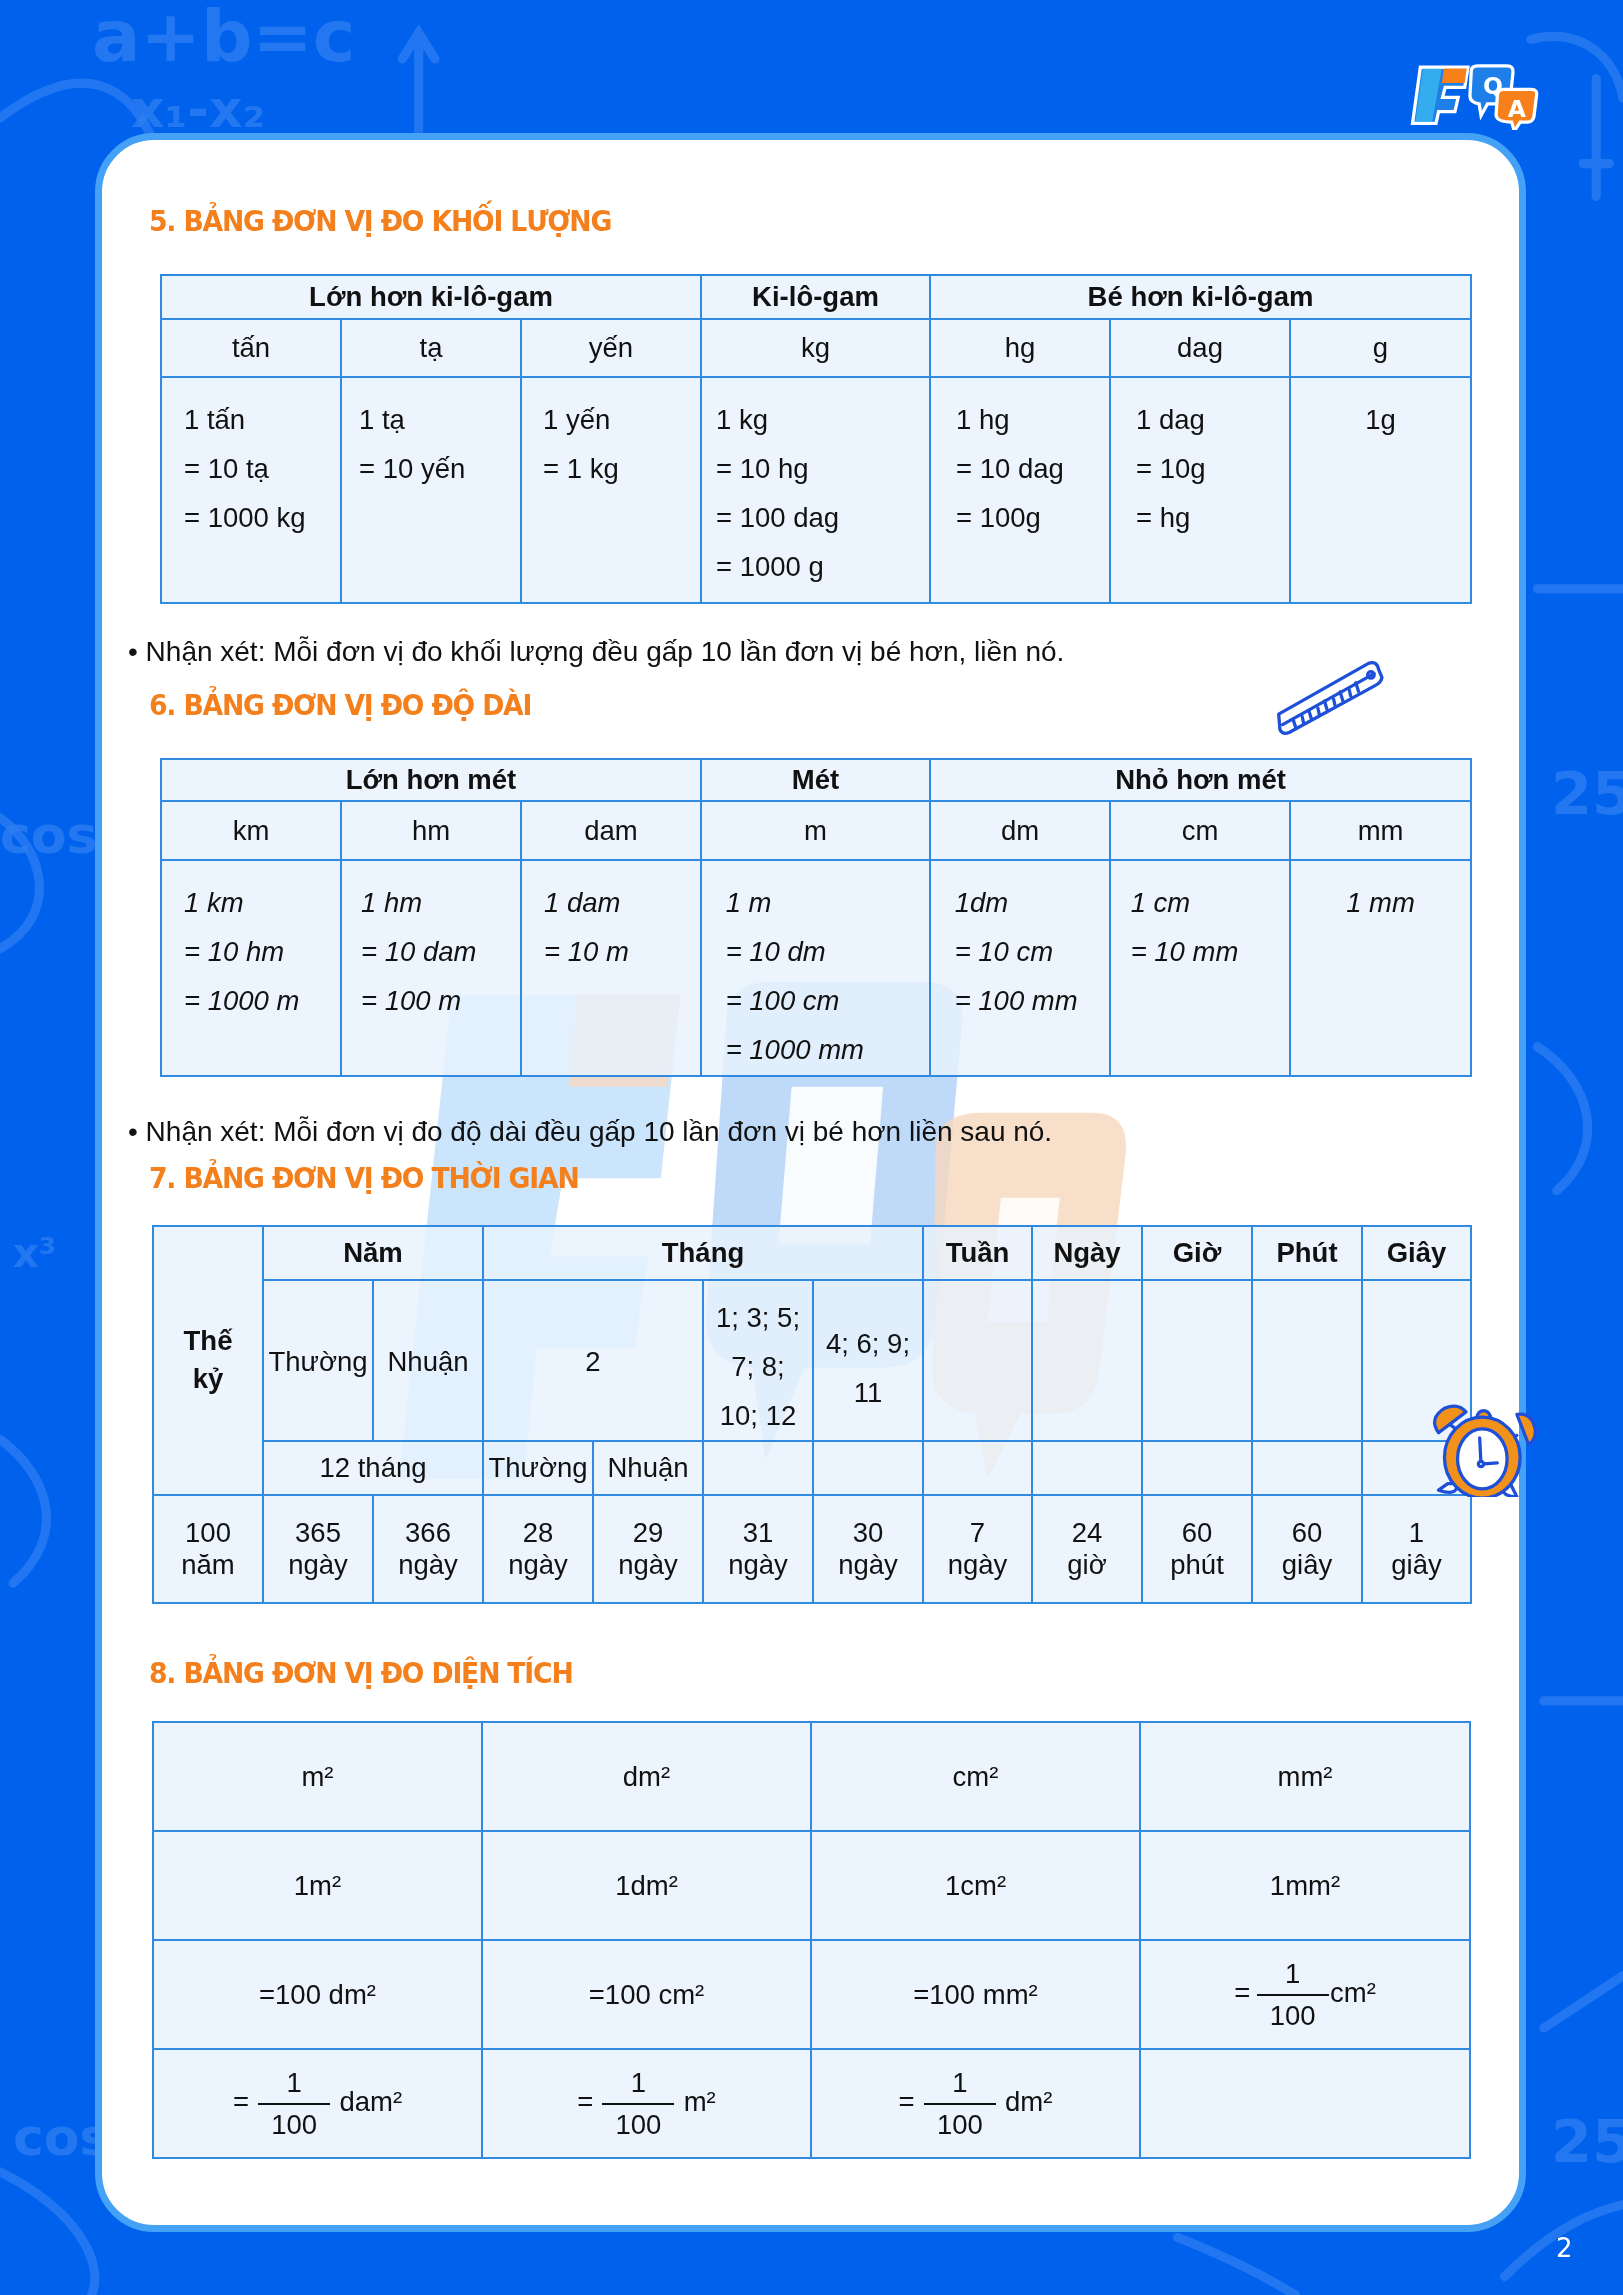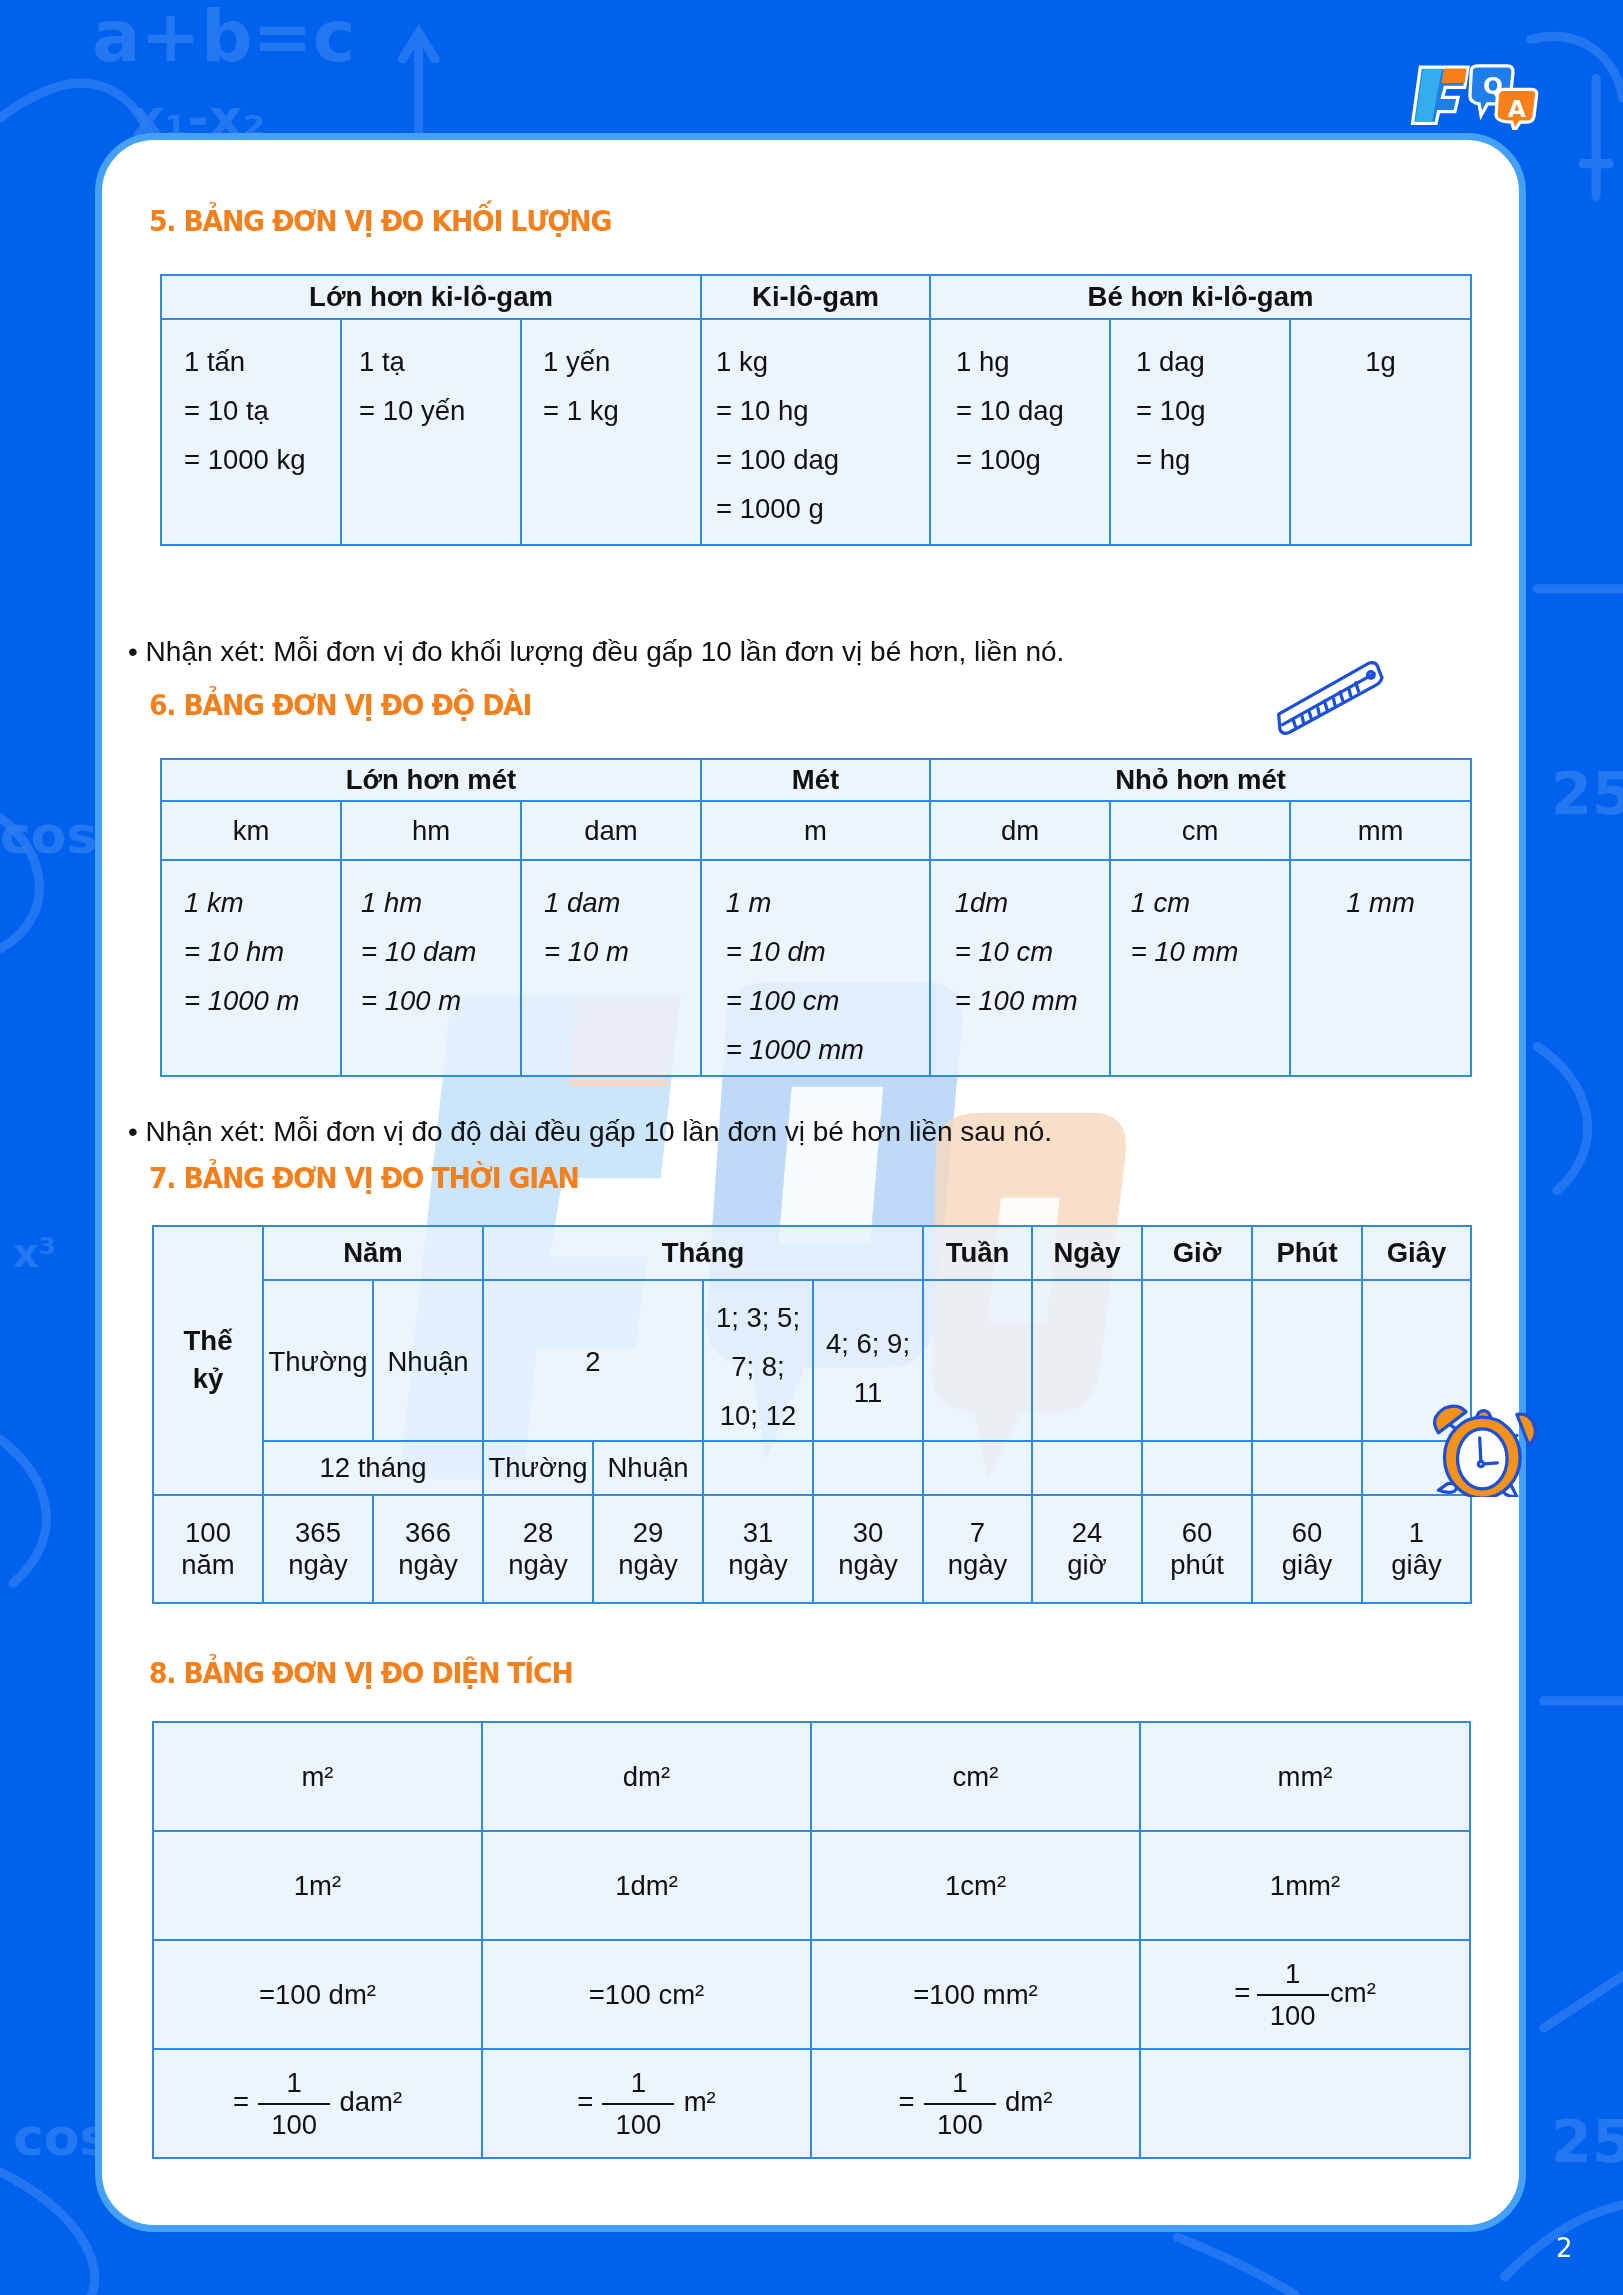--- a/index.html
+++ b/index.html
@@ -50,21 +50,21 @@
     <path d="M2350 1600 C2430 1650 2460 1750 2380 1820"></path>
     <path d="M0 2200 C80 2260 100 2350 20 2420"></path>
     <path d="M2360 2600 L2481 2600"></path>
     <path d="M0 3320 C120 3380 160 3460 140 3508"></path>
     <path d="M1800 3420 C1900 3460 1950 3490 1980 3508"></path>
     <path d="M2300 3480 C2380 3400 2440 3380 2481 3370"></path>
     <path d="M2360 3100 L2481 3020"></path>
   </g>
 </svg>
 <div class="doodle" style="left:92px;top:-6.5px;font-size:72px;">a+b=c</div>
-<div class="doodle" style="left:131px;top:79px;font-size:52px;margin-top:9px;">x₁-x₂</div>
+<div class="doodle" style="left:131px;top:79px;font-size:52px;">x₁-x₂</div>
 <div class="doodle" style="left:0px;top:805px;font-size:52px;">cos</div>
 <div class="doodle" style="left:13px;top:1230px;font-size:40px;text-align:center;">x³</div>
 <div class="doodle" style="left:1551px;top:759px;font-size:59px;">25</div>
 <div class="doodle" style="left:1551px;top:2107px;font-size:59px;">25</div>
 <div class="doodle" style="left:13px;top:2107px;font-size:52px;">cos</div>
 
 <svg class="logo" viewBox="0 0 210 110">
   <path d="M22 14 L95 14 L90 45 L60 45 L56 60 L80 60 L75 82 L50 82 L46 100 L10 100 Z" fill="#1f7fe8" stroke="#fff" stroke-width="5"></path>
   <path d="M58 16 L93 16 L90 38 L55 38 Z" fill="#f7801a"></path>
   <path d="M26 16 L55 16 L40 98 L14 98 Z" fill="#3cc0f0" opacity=".7"></path>
@@ -94,20 +94,29 @@
       <col style="width:229px">
       <col style="width:180px">
       <col style="width:180px">
       <col style="width:181px">
     </colgroup>
   <tbody>
       <tr style="height:44px;">
     <td class="b" colspan="3">Lớn hơn ki-lô-gam</td>
     <td class="b">Ki-lô-gam</td>
     <td class="b" colspan="3">Bé hơn ki-lô-gam</td>
+  </tr>
+  <tr style="height:58px;">
+    <td>tấn</td>
+    <td>tạ</td>
+    <td>yến</td>
+    <td>kg</td>
+    <td>hg</td>
+    <td>dag</td>
+    <td>g</td>
   </tr>
   <tr style="height:226px;">
     <td class="left">
           <div>1 tấn</div>
           <div>= 10 tạ</div>
           <div>= 1000 kg</div>
         </td>
     <td class="left" style="padding-left:17px">
           <div>1 tạ</div>
           <div>= 10 yến</div>

